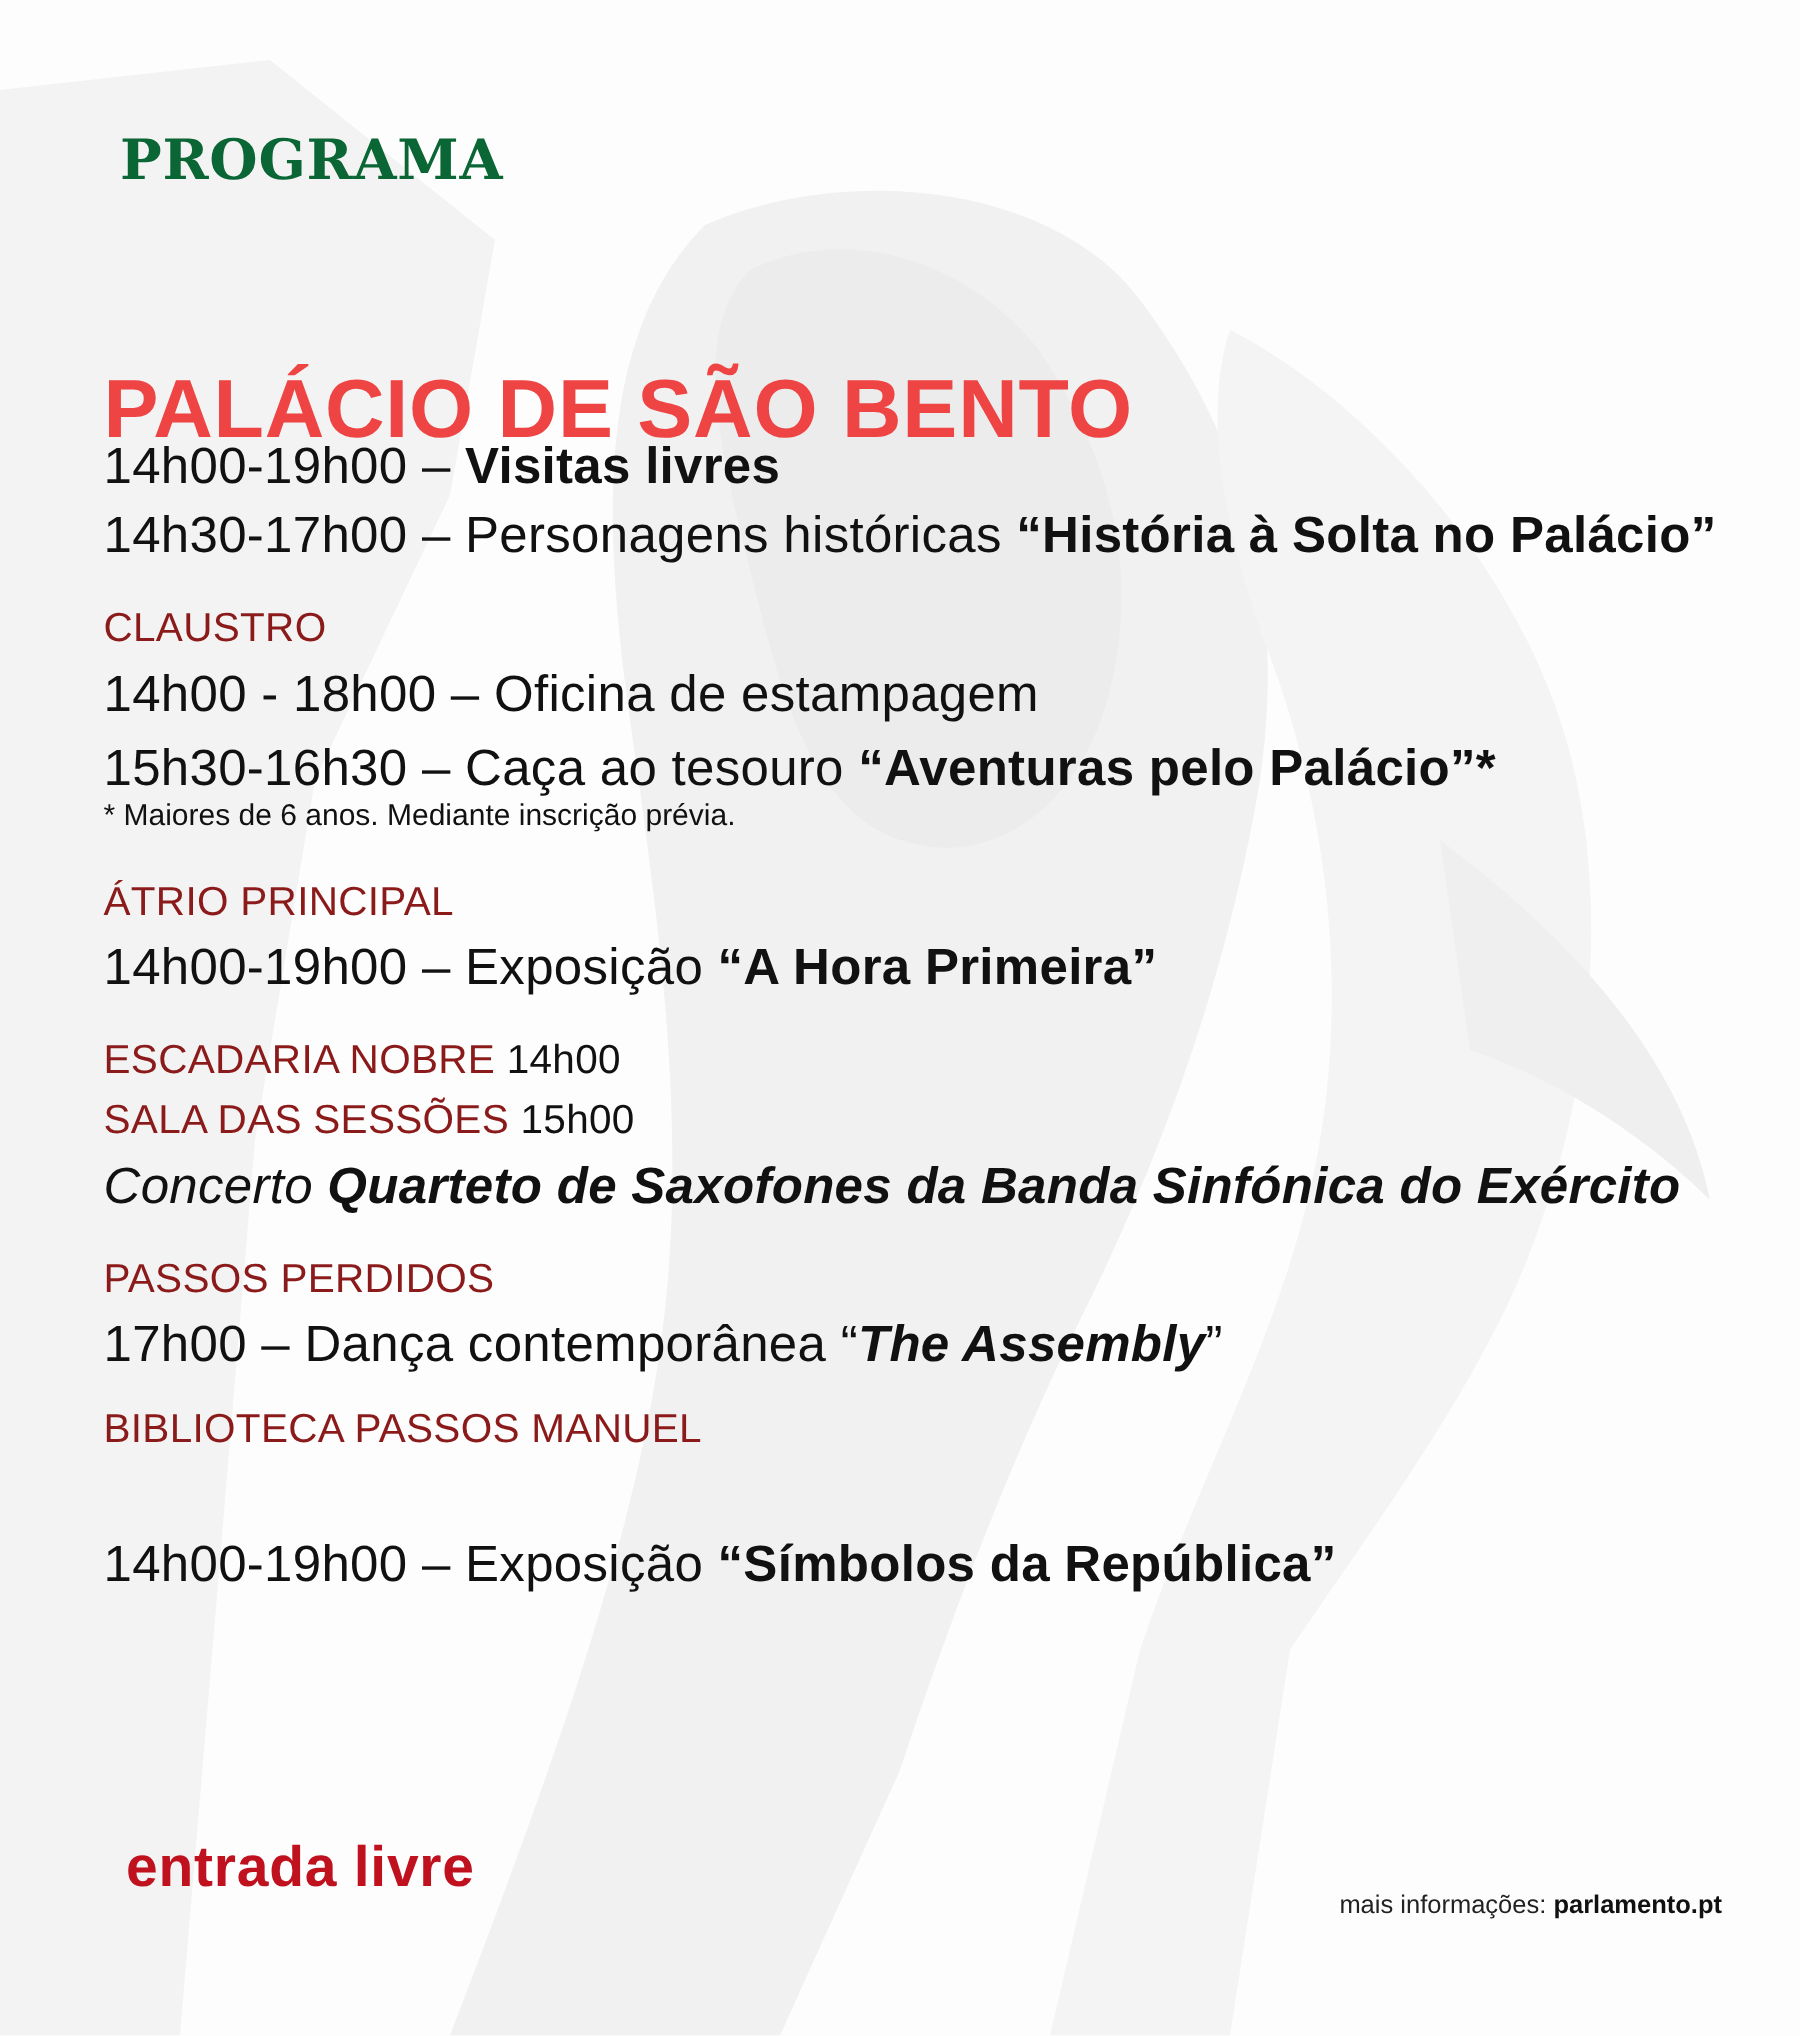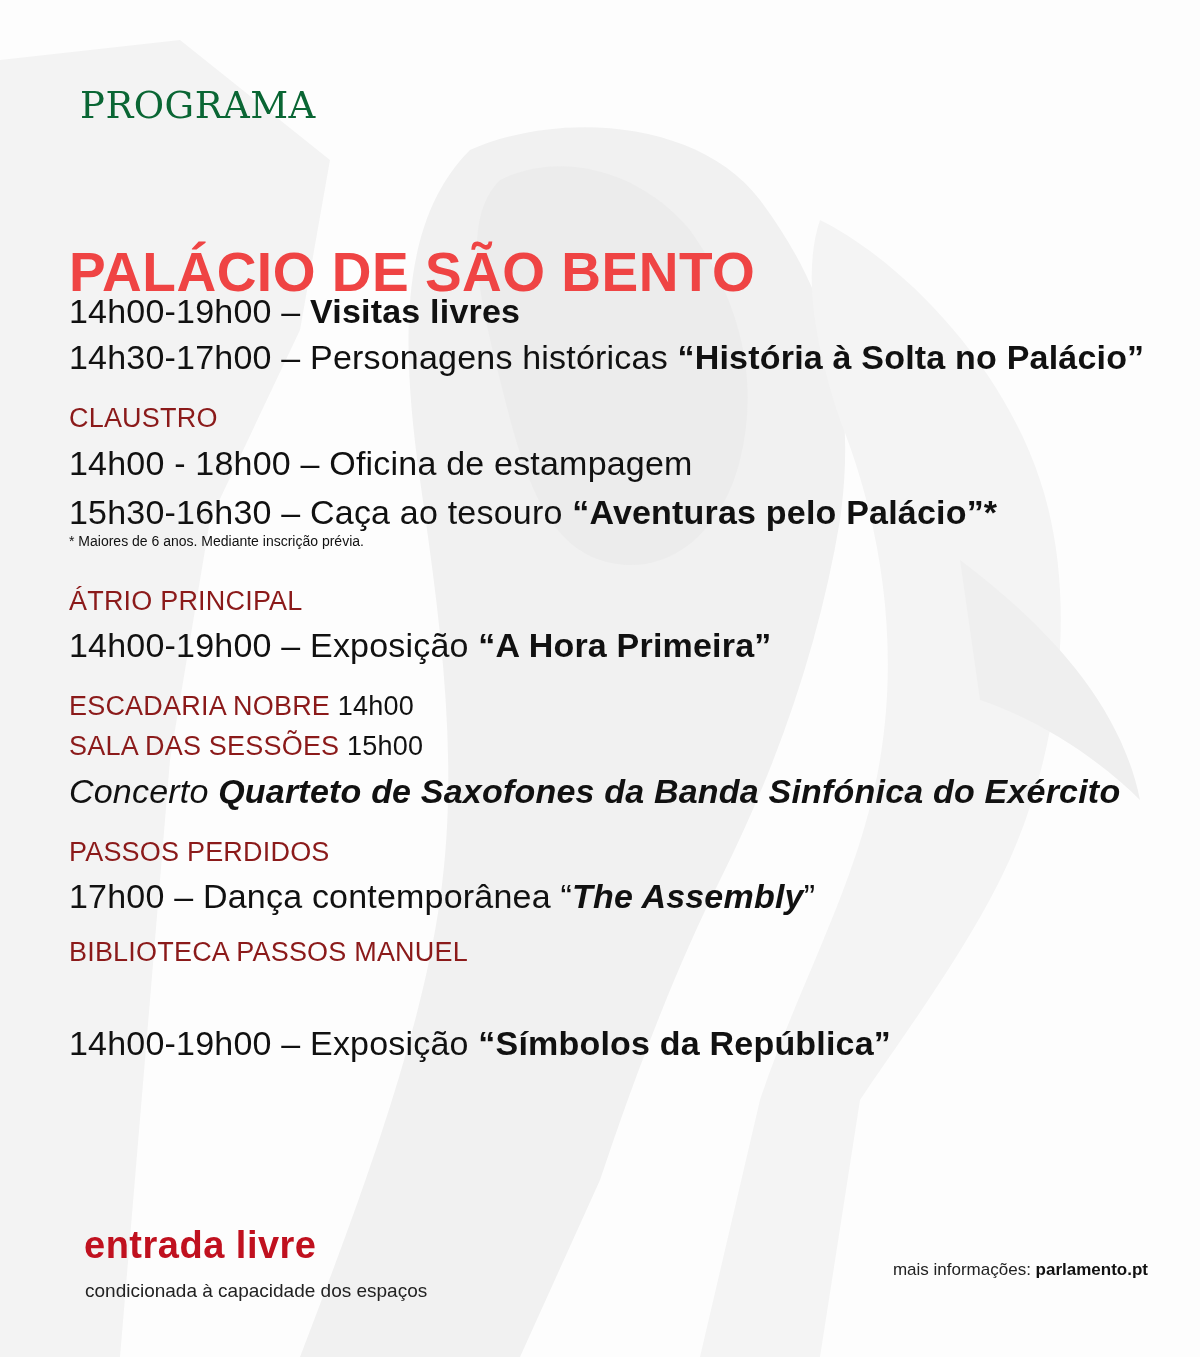--- a/index.html
+++ b/index.html
@@ -7,40 +7,40 @@
     width:1200px; height:1357px; overflow:hidden; position:relative;
     background:#fdfdfd;
     font-family:"Liberation Sans", "DejaVu Sans", sans-serif;
     color:#111;
   }
   .bg-shape { position:absolute; inset:0; z-index:0; pointer-events:none; }
   .content { position:absolute; inset:0; z-index:1; }
   .programa {
     position:absolute; left:80px; top:84px;
     font-family:"DejaVu Serif", "Liberation Serif", serif;
-    font-weight:normal; font-size:37px; letter-spacing:0.5px;
+    font-weight:bold; font-size:37px; letter-spacing:0.5px;
     color:#0a6634; margin:0;
   }
   .venue {
     position:absolute; left:69px; top:240px;
     font-size:55px; font-weight:bold; color:#ef4444; margin:0;
     letter-spacing:0.5px;
   }
   .line {
     position:absolute; left:69px; font-size:34px; white-space:nowrap; color:#111;
     letter-spacing:0.2px;
   }
   .line b { font-weight:bold; }
   .line i.bi { font-weight:bold; font-style:italic; }
   .section {
     position:absolute; left:69px; font-size:27px; color:#8b1a1a; white-space:nowrap;
     letter-spacing:0.2px;
   }
   .section .time { color:#111; }
-  .note { position:absolute; left:69px; font-size:14px; color:#111; }
+  .note { position:absolute; left:69px; font-size:20px; color:#111; }
   .entrada {
     position:absolute; left:84px; top:1224px;
     font-size:38px; font-weight:bold; color:#c0111f; margin:0; letter-spacing:0.5px;
   }
   .cond {
     position:absolute; left:85px; top:1280px; font-size:19px; color:#222;
   }
   .info {
     position:absolute; right:52px; font-size:17px; color:#222; text-align:center; white-space:nowrap;
   }
@@ -121,19 +121,18 @@
   <div class="section" style="top:937px;">
     <span>BIBLIOTECA PASSOS MANUEL</span>
   </div>
   <div class="line" style="top:1024px;">
     <span>14h00-19h00 –</span>
     <span>Exposição</span>
     <b>“Símbolos da República”</b>
   </div>
 
   <h2 class="entrada">entrada livre</h2>
-  <div class="cond">condicionada à capacidade dos espaços</div>
 
   <div class="info" style="top:1260px;">
     <span>mais informações:</span>
     <b>parlamento.pt</b>
   </div>
 </div>
 
 </body></html>

